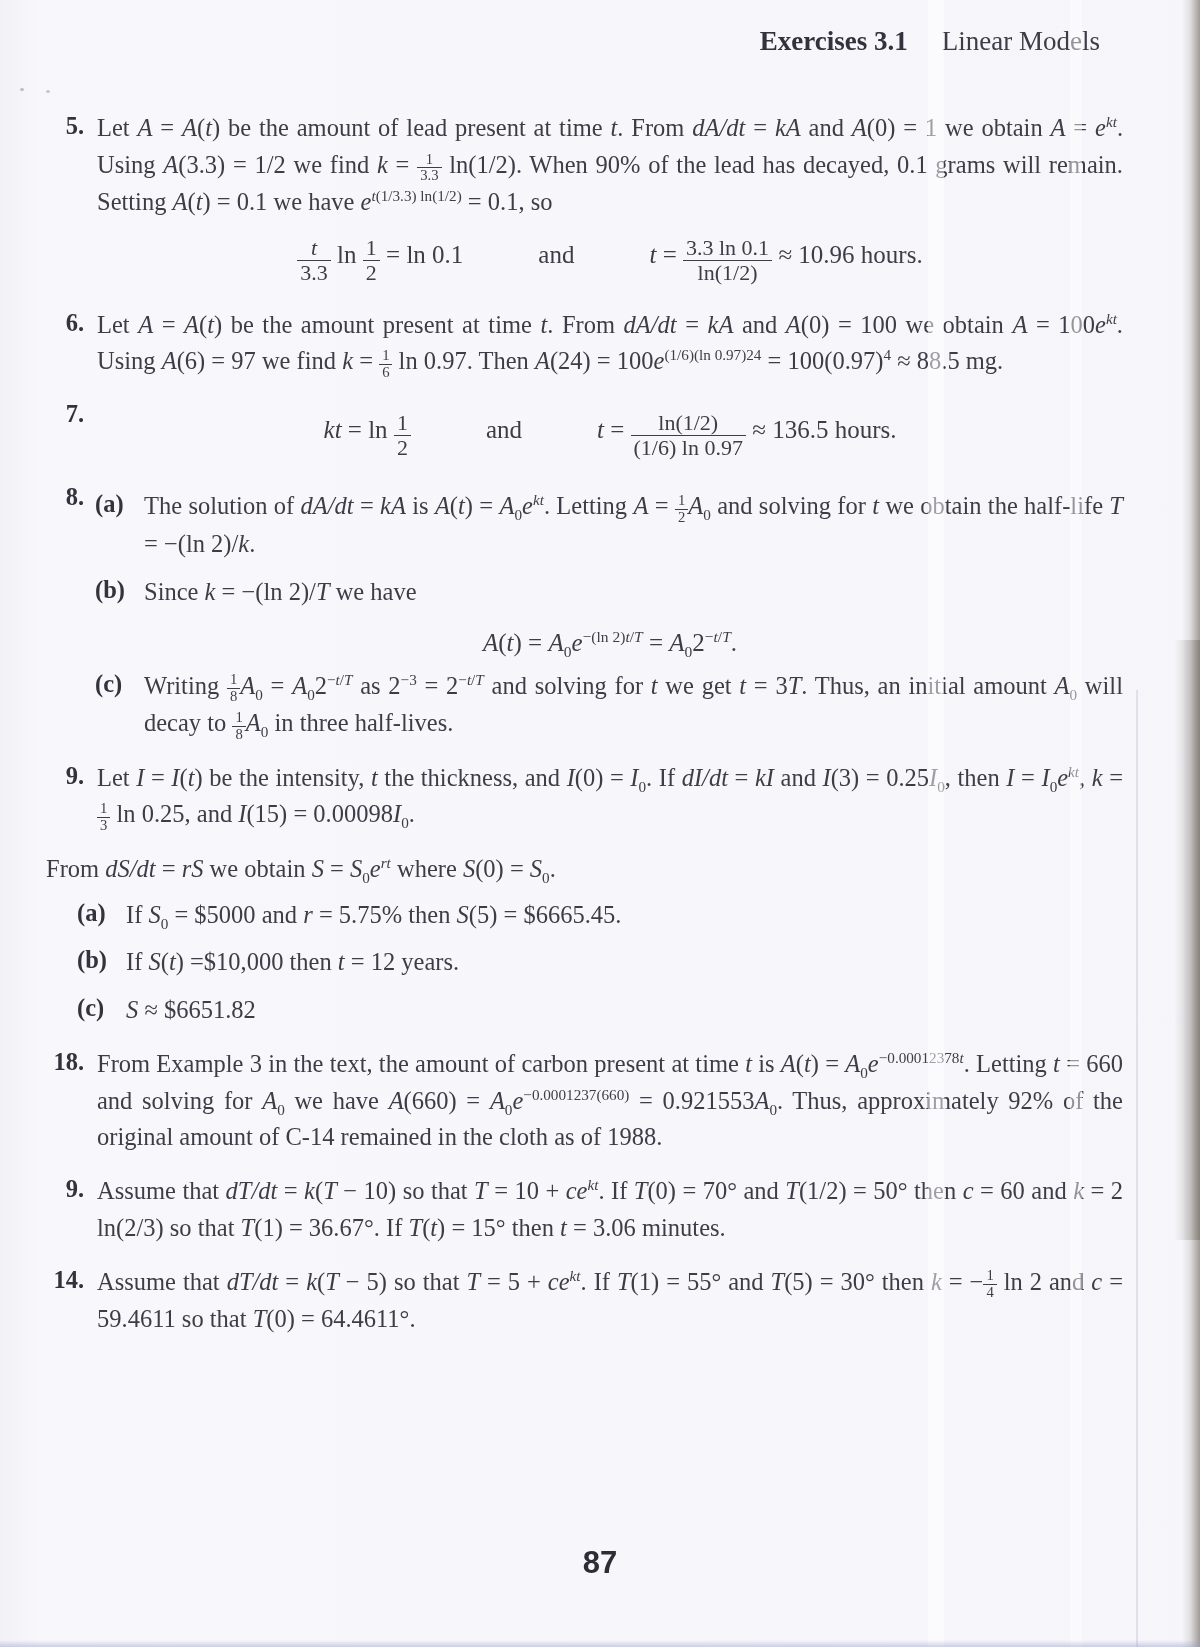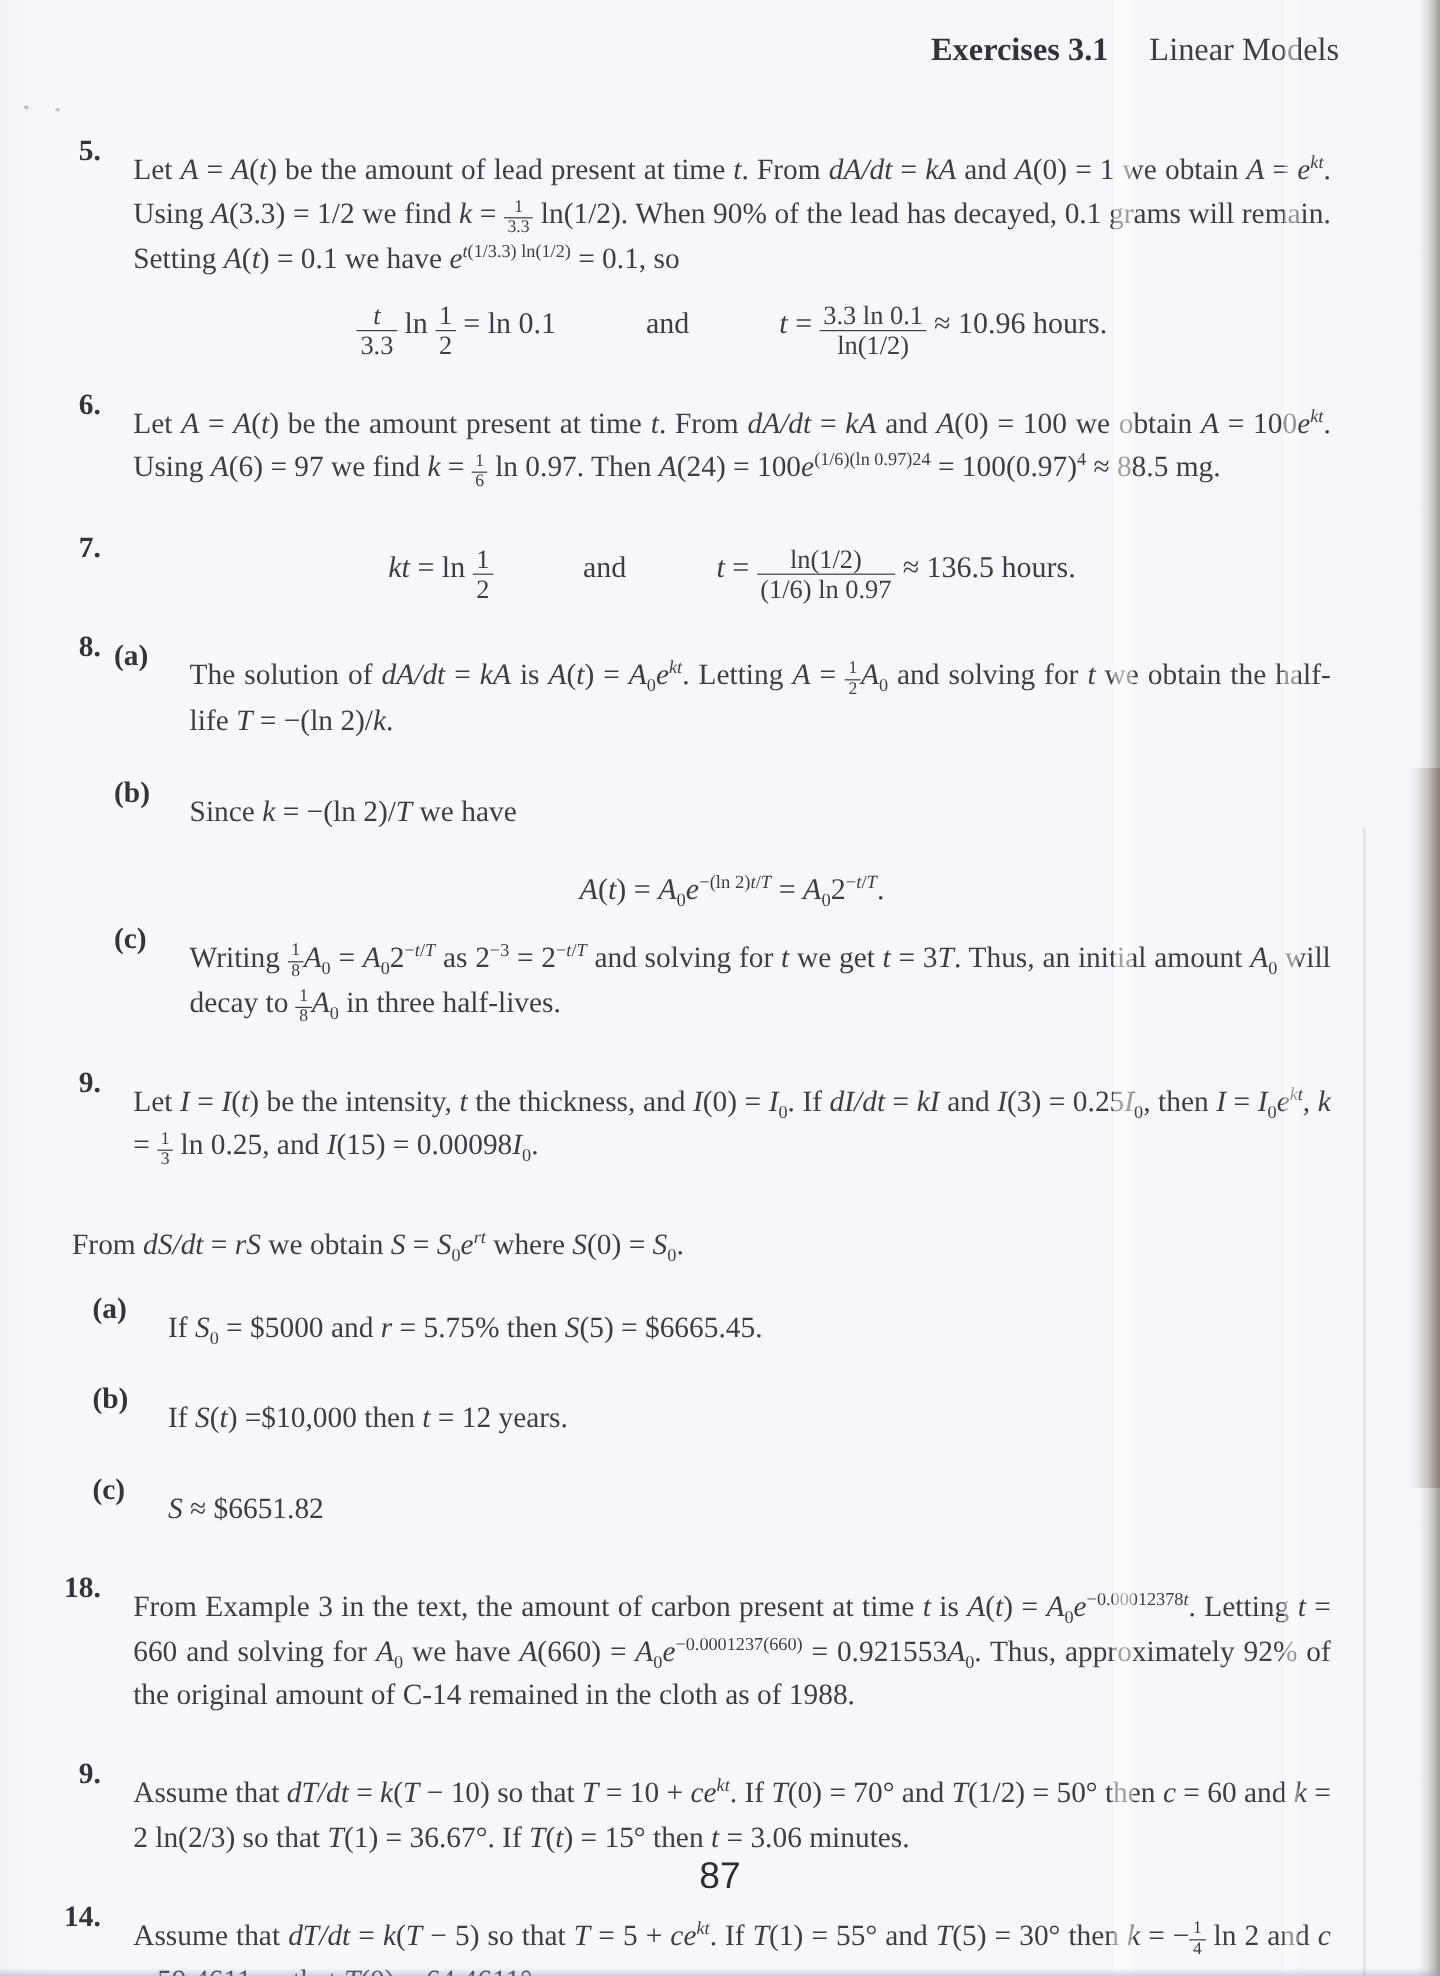--- a/index.html
+++ b/index.html
@@ -3,44 +3,44 @@
 <meta charset="utf-8">
 <style>
   html,body{margin:0;padding:0;background:#e9e8ee;}
   .page{
     position:relative;width:1200px;height:1647px;overflow:hidden;
     background:linear-gradient(90deg,#f2f1f6 0,#f8f7fb 40px,#f7f6fa 60%,#f6f5f9 100%);
     font-family:"Liberation Serif","DejaVu Serif",serif;
     color:#3e3d47;
   }
   
-  .hdr{position:absolute;top:26px;right:84px;font-size:27px;white-space:nowrap;}
+  .hdr{position:absolute;top:26px;right:100px;font-size:27px;white-space:nowrap;}
   .hdr .hbold{font-weight:700;color:#33323c;margin-right:34px;}
   
   .content{position:absolute;top:108px;left:44px;width:1081px;}
   .problem{display:flex;margin-bottom:13px;}
   .pnum{flex:0 0 51px;box-sizing:border-box;text-align:right;padding-right:11px;
         font-weight:700;font-size:24.5px;line-height:1.5;color:#34333d;}
   .pbody{flex:1;min-width:0;}
-  .pbody p{margin:16px;text-align:justify;font-size:24.5px;line-height:1.5;}
+  .pbody p{margin:2px;text-align:justify;font-size:24.5px;line-height:1.5;}
   .eq{text-align:center;font-size:25px;line-height:1.25;margin:15px 0 7px;}
   .sub{display:flex;margin-top:7px;}
   .sub .slabel{flex:0 0 47px;font-weight:700;font-size:24.5px;line-height:1.5;color:#34333d;}
   .sub p{flex:1;min-width:0;}
   .sub.indent{margin-left:33px;}
   i{font-style:italic;}
   sup{font-size:62%;line-height:0;}
   sub{font-size:62%;line-height:0;}
   .frac{display:inline-block;text-align:center;line-height:1.08;font-size:.6em;vertical-align:-.52em;}
   .frac>span{display:block;padding:0 3px;}
   .frac .fd{border-top:1.6px solid currentColor;}
   .eq .frac{font-size:.88em;vertical-align:-.78em;}
   
   .pageno{position:absolute;bottom:66px;left:0;width:100%;text-align:center;
-          font-family:"Liberation Sans",sans-serif;font-weight:400;font-size:31px;color:#2e2d35;}
+          font-family:"Liberation Sans",sans-serif;font-weight:700;font-size:31px;color:#2e2d35;}
   
   .overlay{position:absolute;pointer-events:none;}
   .streak-a{top:0;left:928px;width:16px;height:100%;background:rgba(255,255,255,.5);}
   .streak-b{top:0;left:1070px;width:12px;height:100%;background:rgba(255,255,255,.45);}
   .vline{top:690px;left:1136px;width:2px;height:957px;background:rgba(206,201,221,.5);}
   .edge-right{top:0;right:0;width:18px;height:100%;
     background:linear-gradient(90deg,rgba(112,103,92,0) 0%,rgba(112,103,92,.16) 45%,rgba(88,80,68,.55) 100%);}
   .edge-right-mid{top:640px;right:0;width:26px;height:600px;
     background:linear-gradient(90deg,rgba(86,78,66,0) 0%,rgba(80,72,60,.32) 100%);}
   .bottom-edge{bottom:0;left:0;width:100%;height:7px;

